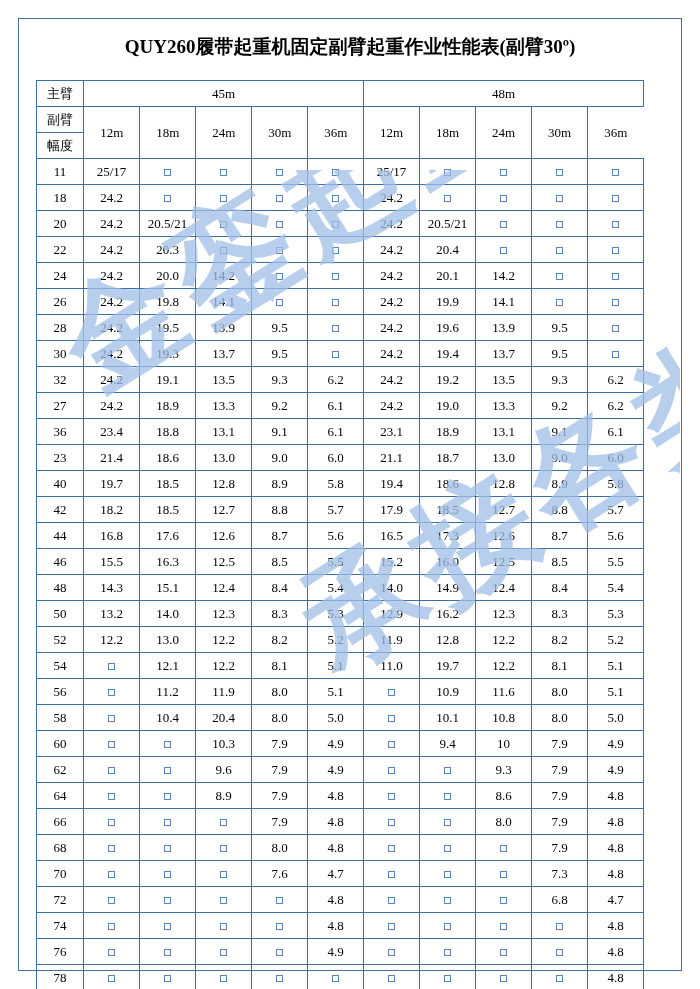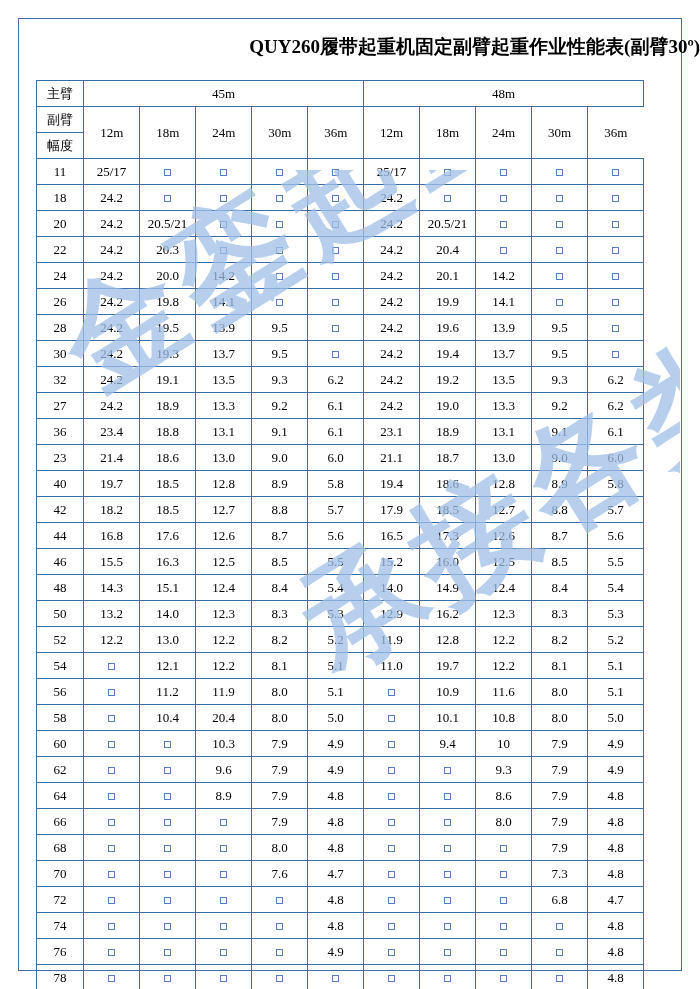--- a/index.html
+++ b/index.html
@@ -63,21 +63,21 @@
     top: 400px;
     font-size: 120px;
     transform: rotate(-32deg);
     letter-spacing: 10px;
   }
   .title {
     position: absolute;
     left: 0;
     top: 34px;
     width: 700px;
-    text-align: right;
+    text-align: center;
     font-size: 19px;
     font-weight: bold;
     font-family: "Liberation Serif", serif;
     letter-spacing: 0px;
     z-index: 4;
   }
   table.perf {
     position: absolute;
     left: 36px;
     top: 80px;

